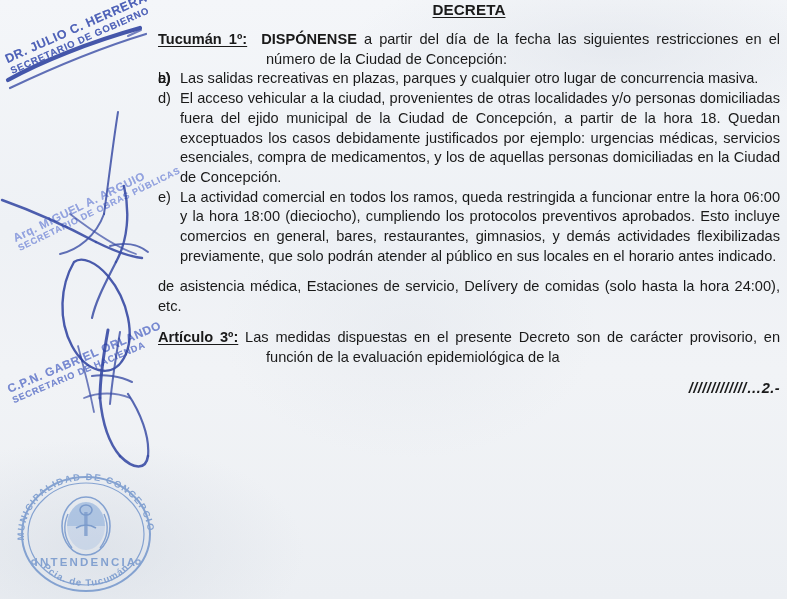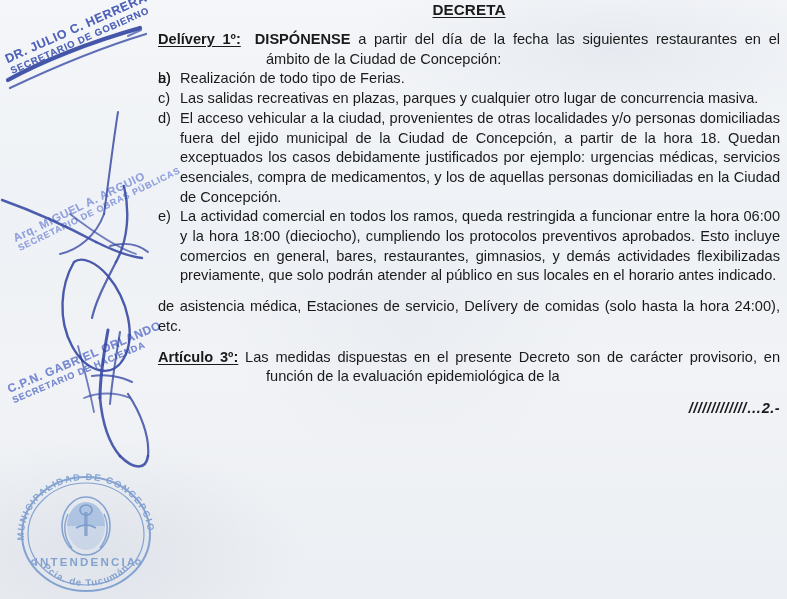--- a/index.html
+++ b/index.html
@@ -275,29 +275,28 @@
   </div>
 
   <div class="doc-text">
 
     <div class="heading">
       <span class="l2">DECRETA</span>
     </div>
 
     <div class="art-block">
       <div class="art-lead">
-        <span class="art-label">Delívery  1º:</span><span class="spacer"></span><span class="strong">DISPÓNENSE</span><span> a partir del día de la fecha  las  siguientes restaurantes  en el ámbito de la Ciudad de Concepción:</span>
+        <span class="art-label">Tucumán  1º:</span><span class="spacer"></span><span class="strong">DISPÓNENSE</span><span> a partir del día de la fecha  las  siguientes restricciones  en el número de la Ciudad de Concepción:</span>
       </div>
       <ul class="items">
         <li>
           <span class="mk">a)</span>
         </li>
         <li>
           <span class="mk">b)</span>
-          <span>Realización de todo tipo de Ferias.</span>
         </li>
         <li>
           <span class="mk">c)</span>
           <span>Las salidas recreativas en plazas, parques y cualquier otro lugar de concurrencia masiva.</span>
         </li>
         <li>
           <span class="mk">d)</span>
           <span>El acceso vehicular a la ciudad, provenientes de otras localidades y/o personas domiciliadas fuera del ejido municipal de la Ciudad de Concepción, a partir de la hora 18. Quedan exceptuados los casos debidamente justificados por ejemplo: urgencias médicas, servicios esenciales, compra de medicamentos, y los de aquellas personas domiciliadas en la Ciudad de Concepción.</span>
         </li>
         <li>

